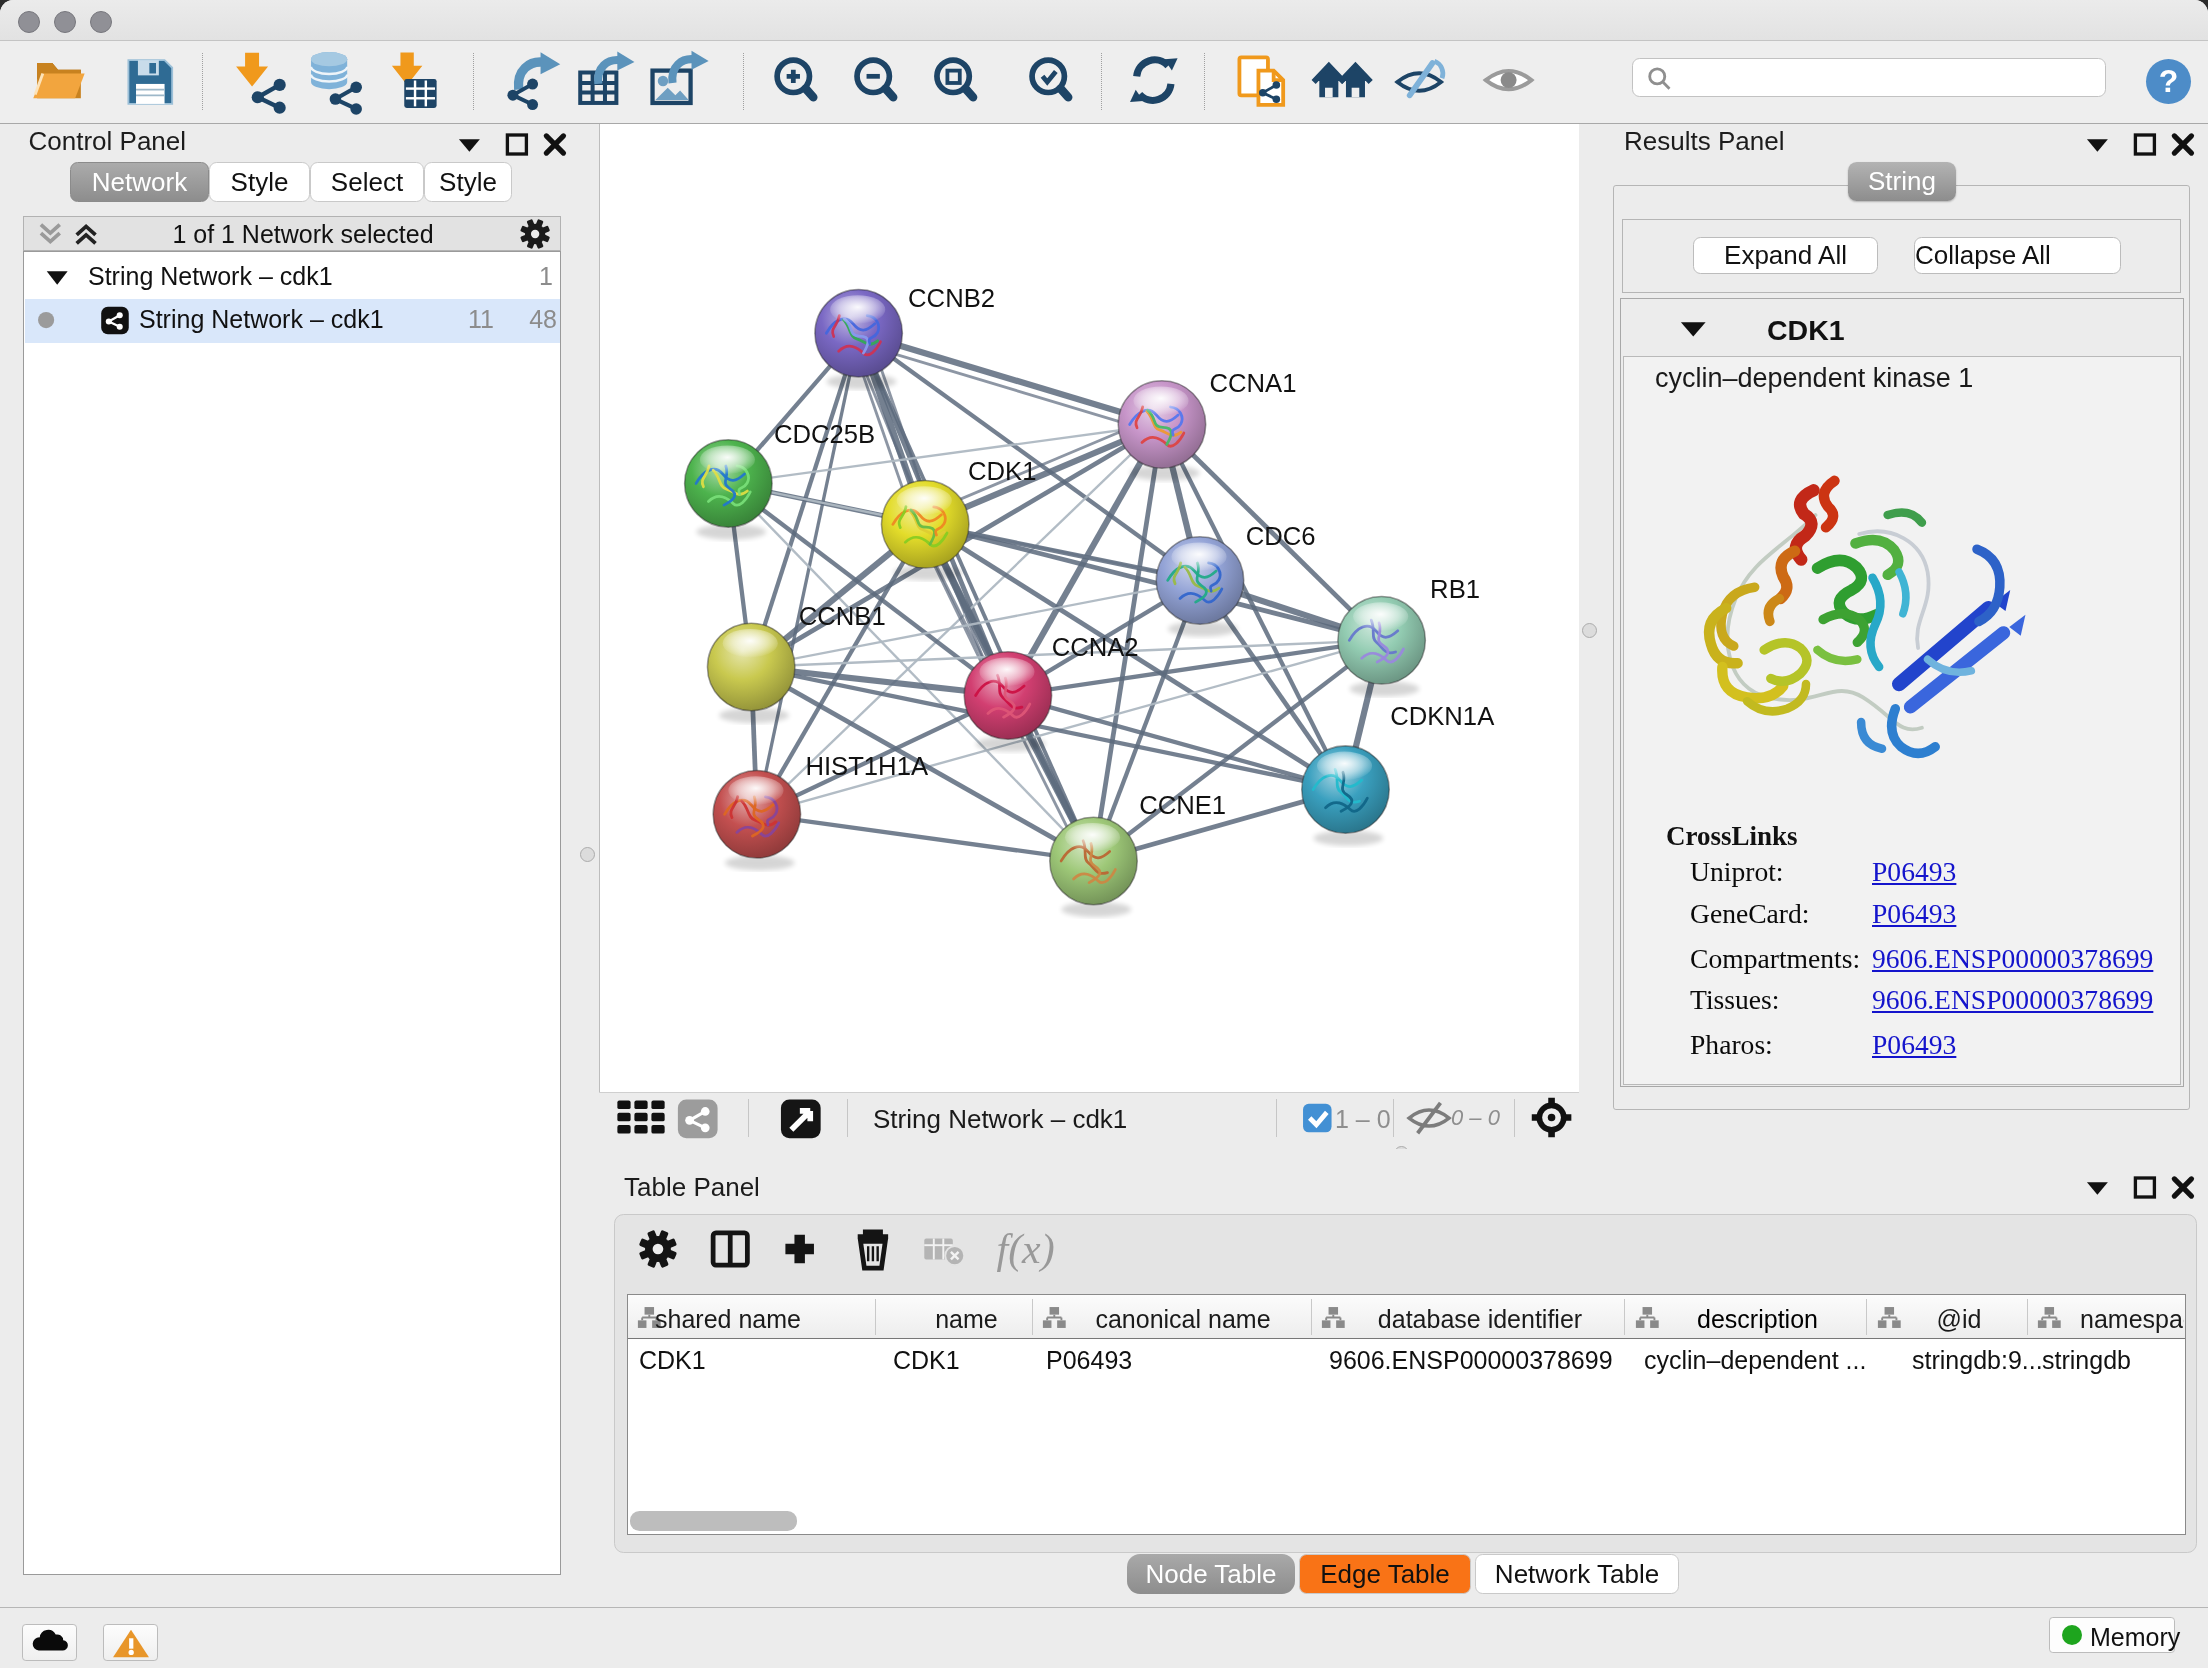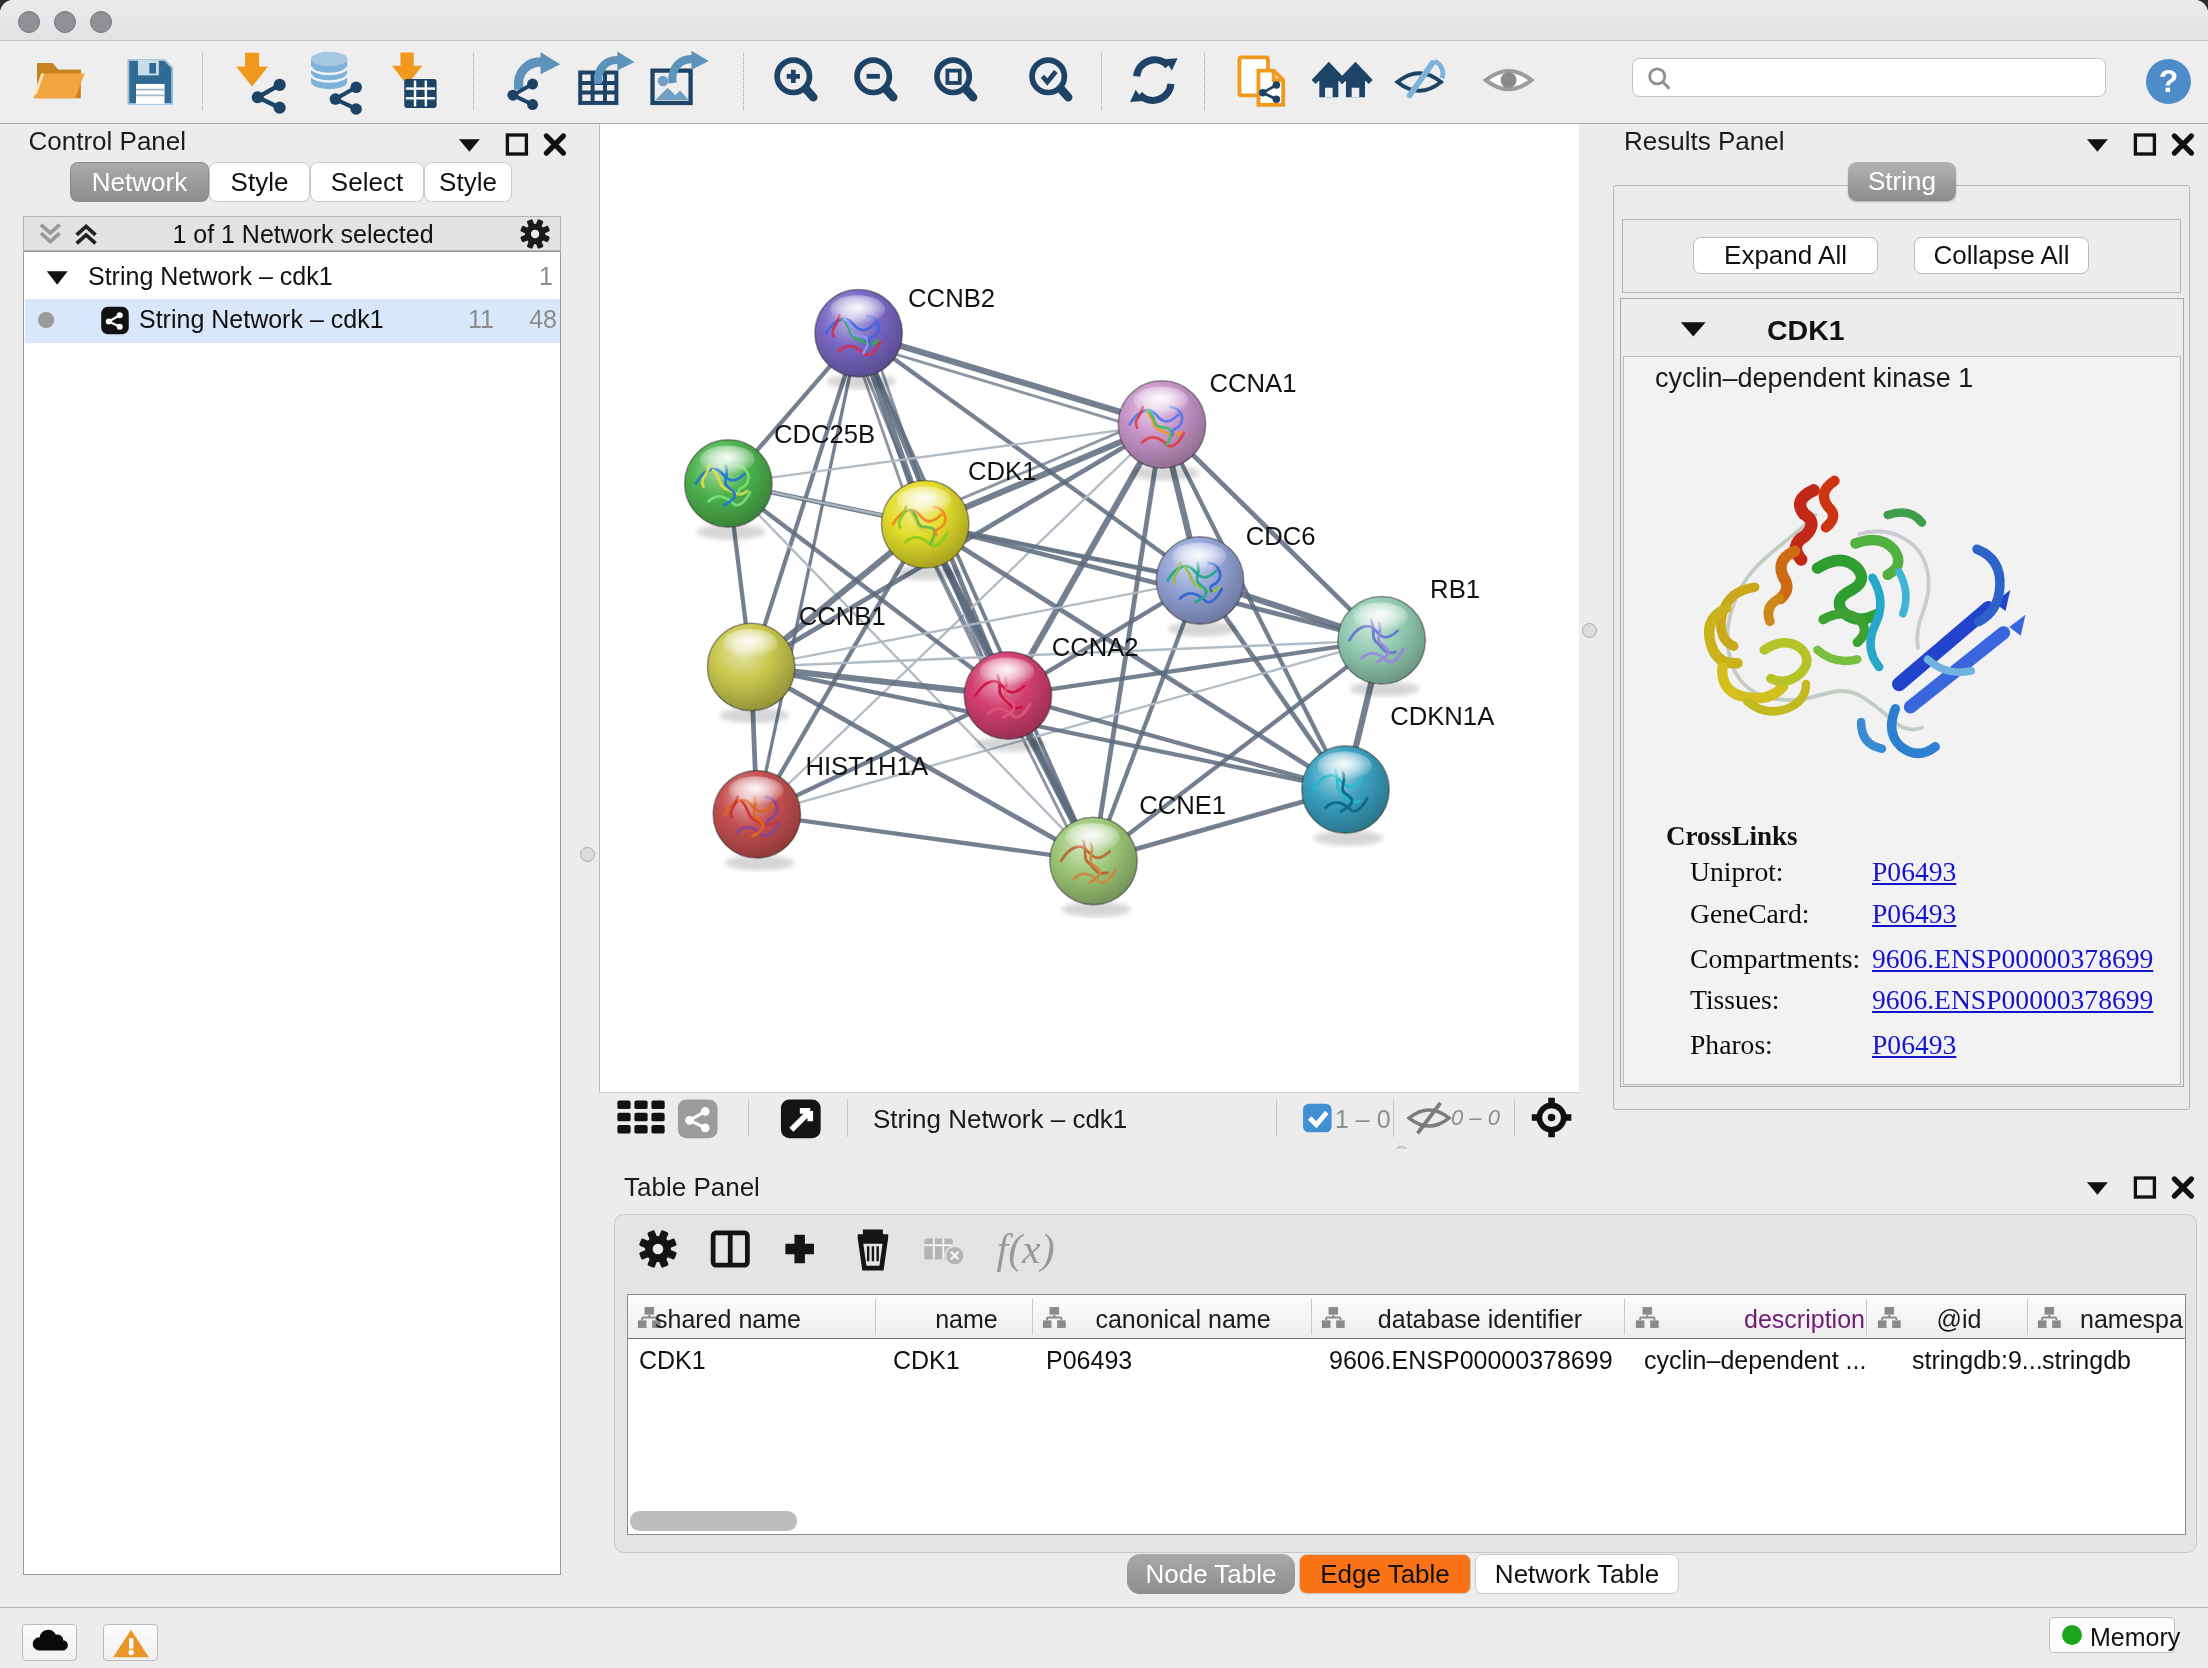--- a/index.html
+++ b/index.html
@@ -516,21 +516,21 @@
     <svg style="position:absolute;left:2086px;top:131px" width="114" height="27" viewBox="0 0 120 28">
       <path d="M1.0,8.5 h22 l-11.0,13 z" fill="#111"></path>
       <rect x="52" y="4" width="20" height="20" fill="none" stroke="#111" stroke-width="3.5"></rect>
       <line x1="93" y1="5" x2="111" y2="23" stroke="#111" stroke-width="5.5" stroke-linecap="round"></line>
       <line x1="93" y1="23" x2="111" y2="5" stroke="#111" stroke-width="5.5" stroke-linecap="round"></line>
     </svg>
     <div class="abs" style="left:1613px;top:185px;width:577px;height:925px;background:#ececec;border:1.9px solid #b5b5b5;border-radius:2.9px;box-sizing:border-box;"></div>
     <div class="abs" style="left:1848px;top:162px;width:108px;height:39px;background:linear-gradient(#b3b3b3,#8d8d8d);border-radius:8.6px;color:#fff;font-size:26px;text-align:center;line-height:39px;box-shadow:0 1px 1.9px rgba(0,0,0,0.25);">String</div>
     <div class="abs" style="left:1622px;top:219px;width:559px;height:74px;border:1px solid #b5b5b5;box-sizing:border-box;"></div>
     <div class="abs" style="left:1693px;top:237px;width:185px;height:37px;background:#fff;border:1px solid #bcbcbc;border-radius:7.6px;box-sizing:border-box;font-size:26px;color:#111;text-align:center;line-height:35px;">Expand All</div>
-    <div class="abs" style="left:1914px;top:237px;width:175px;height:37px;background:#fff;border:1px solid #bcbcbc;border-radius:7.6px;box-sizing:border-box;font-size:26px;color:#111;text-align:center;line-height:35px;">Collapse All</div>
+    <div class="abs" style="left:1914px;top:237px;width:207px;height:37px;background:#fff;border:1px solid #bcbcbc;border-radius:7.6px;box-sizing:border-box;font-size:26px;color:#111;line-height:35px;">Collapse All</div>
     <div class="abs" style="left:1620px;top:298px;width:564px;height:789px;border:1.9px solid #a8a8a8;box-sizing:border-box;background:#ececec;"></div>
     <svg style="position:absolute;left:1679px;top:318px" width="38" height="28.5" viewBox="0 0 40 30">
       <path d="M2.0,4.5 h26 l-13.0,15 z" fill="#111"></path>
     </svg>
     <div class="abs" style="left:1767px;top:314px;font-size:28.5px;font-weight:bold;color:#111;">CDK1</div>
     <div class="abs" style="left:1623px;top:356px;width:558px;height:729px;background:#f2f2f2;border:1px solid #b9b9b9;box-sizing:border-box;"></div>
     <div class="abs" style="left:1655px;top:363px;font-size:27px;color:#1a1a1a;">cyclin–dependent kinase 1</div>
     <svg style="position:absolute;left:1673px;top:458px" width="361" height="304" viewBox="0 0 380 320">
       <g fill="none" stroke-linecap="round">
         <path d="M150,60 C115,95 82,108 66,148 C48,192 58,242 100,252 C150,264 168,232 200,252 C232,272 238,292 262,284" stroke="#c2ccc2" stroke-width="4"></path>
@@ -636,21 +636,21 @@
       <path d="M14,10 v3 M6.5,13 v3 M21.5,13 v3 M6.5,13 h15" stroke="#8a8a8a" stroke-width="2" fill="none"></path>
     </svg>
     <div class="abs" style="left:1339px;top:1305px;width:282px;text-align:center;font-size:25px;color:#1a1a1a;white-space:nowrap;overflow:hidden;">database identifier</div>
     <div class="abs" style="left:1624px;top:1299px;width:0;height:36px;border-left:1.9px solid #c9c9c9;"></div>
     <svg style="position:absolute;left:1634px;top:1305px" width="28.5" height="25" viewBox="0 0 30 26">
       <rect x="9" y="2" width="10" height="8" fill="#8a8a8a"></rect>
       <rect x="2" y="16" width="9" height="8" fill="#8a8a8a"></rect>
       <rect x="17" y="16" width="9" height="8" fill="#8a8a8a"></rect>
       <path d="M14,10 v3 M6.5,13 v3 M21.5,13 v3 M6.5,13 h15" stroke="#8a8a8a" stroke-width="2" fill="none"></path>
     </svg>
-    <div class="abs" style="left:1700px;top:1305px;width:209px;text-align:center;font-size:25px;color:#701a75;white-space:nowrap;overflow:hidden;">description</div>
+    <div class="abs" style="left:1653px;top:1305px;width:209px;text-align:center;font-size:25px;color:#000000;white-space:nowrap;overflow:hidden;">description</div>
     <div class="abs" style="left:1866px;top:1299px;width:0;height:36px;border-left:1.9px solid #c9c9c9;"></div>
     <svg style="position:absolute;left:1876px;top:1305px" width="28.5" height="25" viewBox="0 0 30 26">
       <rect x="9" y="2" width="10" height="8" fill="#8a8a8a"></rect>
       <rect x="2" y="16" width="9" height="8" fill="#8a8a8a"></rect>
       <rect x="17" y="16" width="9" height="8" fill="#8a8a8a"></rect>
       <path d="M14,10 v3 M6.5,13 v3 M21.5,13 v3 M6.5,13 h15" stroke="#8a8a8a" stroke-width="2" fill="none"></path>
     </svg>
     <div class="abs" style="left:1895px;top:1305px;width:128px;text-align:center;font-size:25px;color:#1a1a1a;white-space:nowrap;overflow:hidden;">@id</div>
     <div class="abs" style="left:2027px;top:1299px;width:0;height:36px;border-left:1.9px solid #c9c9c9;"></div>
     <svg style="position:absolute;left:2036px;top:1305px" width="28.5" height="25" viewBox="0 0 30 26">

